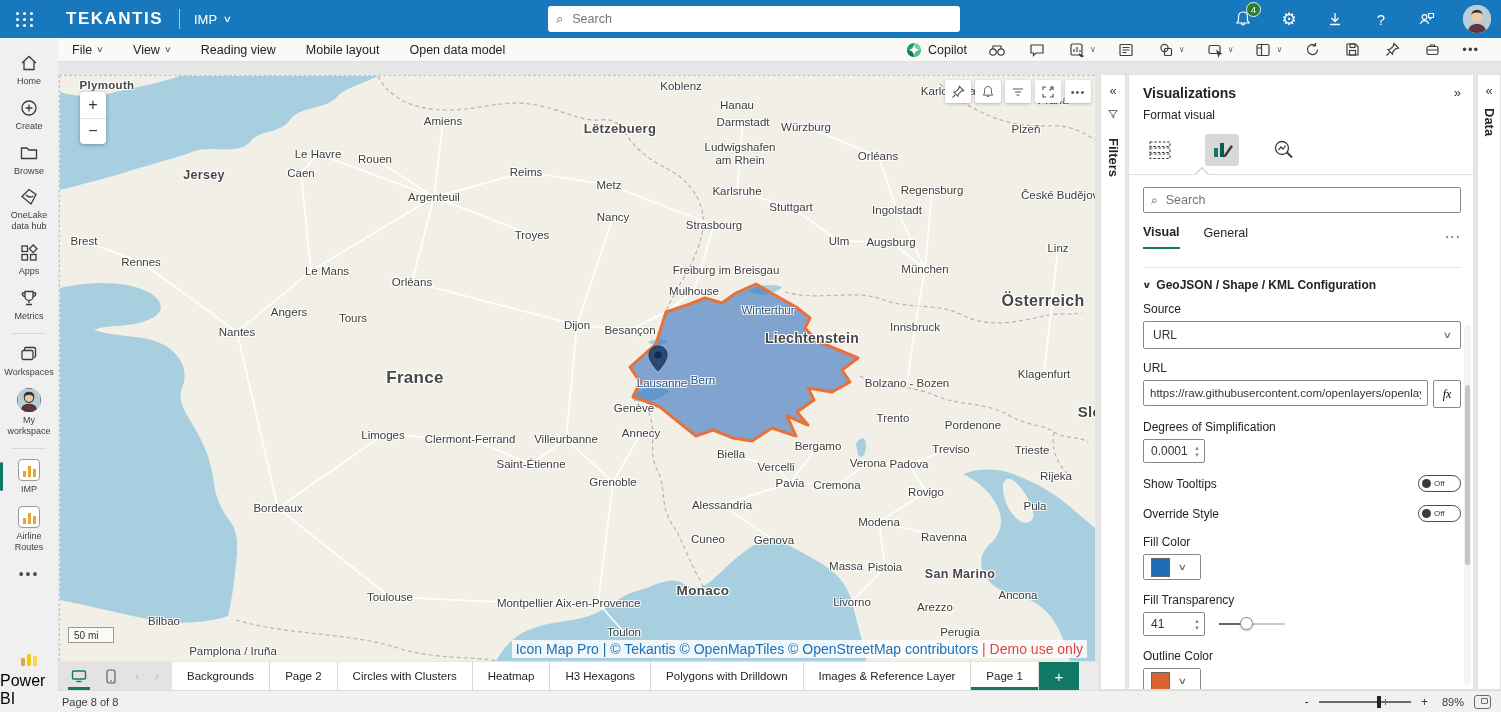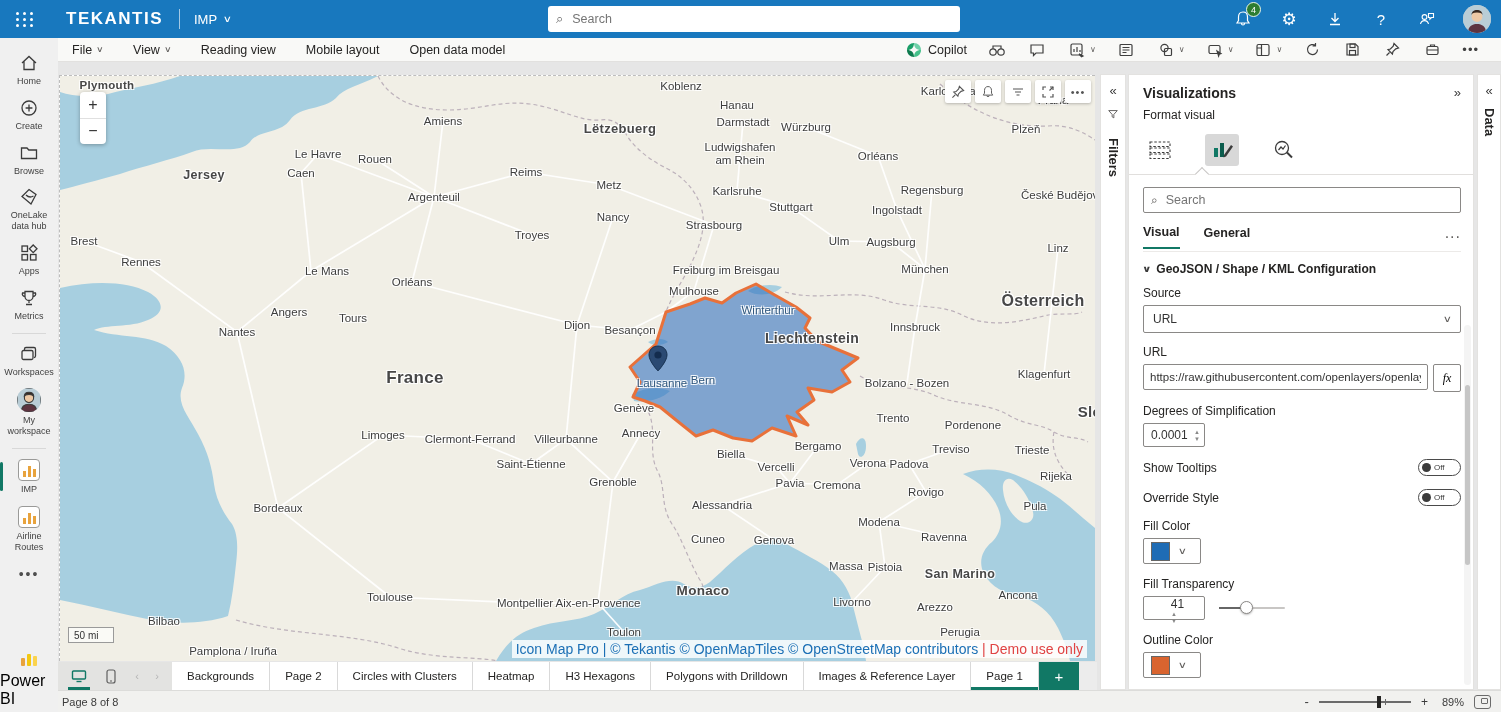--- a/index.html
+++ b/index.html
@@ -79,22 +79,22 @@
   .vz-title .exp{margin-left:auto;font-size:13px;color:#3b3b3b;cursor:pointer;font-weight:normal;}
   .vz-sub{font-size:12px;color:#252423;margin-bottom:8px;}
   .vz-icons{display:flex;align-items:flex-end;gap:28px;height:36px;}
   .vz-ic{width:34px;height:32px;display:flex;align-items:center;justify-content:center;border-radius:3px;cursor:pointer;}
   .vz-ic.sel{background:#d8d8d8;}
   .vz-divider{position:relative;height:1px;background:#e1dfdd;margin:8px -12px 0 -14px;}
   .notch{position:absolute;left:68px;top:-5px;width:9px;height:9px;background:#fff;border-left:1px solid #c8c6c4;border-top:1px solid #c8c6c4;transform:rotate(45deg);}
   .vz-search{margin-top:12px;height:24px;border:1px solid #8a8886;border-radius:2px;display:flex;align-items:center;padding:0 7px;}
   .vz-search .mag{color:#605e5c;font-size:12px;margin-right:6px;}
   .vz-search input{border:none;outline:none;flex:1;font-size:12.5px;color:#444;font-family:inherit;}
-  .vz-tabs{display:flex;align-items:center;gap:24px;margin-top:10px;border-bottom:1px solid #eceae8;padding-bottom:0;height:28px;}
-  .vz-tab{font-size:12.5px;color:#252423;padding-bottom:8px;cursor:pointer;font-weight:bold;}
+  .vz-tabs{display:flex;align-items:center;gap:24px;margin-top:10px;border-bottom:1px solid #eceae8;padding-bottom:16px;height:28px;}
+  .vz-tab{font-size:12.5px;color:#252423;padding-bottom:8px;cursor:pointer;}
   .vz-tab.on{font-weight:bold;border-bottom:2px solid #117865;}
   .vz-more{margin-left:auto;color:#605e5c;letter-spacing:1px;cursor:pointer;padding-bottom:8px;}
   .sec{padding-top:10px;}
   .sec-h{display:flex;align-items:center;gap:6px;font-size:12px;font-weight:bold;color:#252423;margin-bottom:10px;cursor:pointer;}
   .sec-h .sch{font-size:9px;color:#3b3b3b;transform:scaleX(1.3);}
   .flabel{font-size:12px;color:#252423;margin-bottom:5px;}
   .pbi-select{height:26px;border:1px solid #8a8886;border-radius:2px;display:flex;align-items:center;padding:0 9px;font-size:12px;color:#333;margin-bottom:12px;cursor:pointer;}
   .pbi-select .dd{margin-left:auto;font-size:9px;color:#605e5c;transform:scaleX(1.4);}
   .urlrow{display:flex;gap:5px;margin-bottom:12px;}
   .urlrow input{flex:1;height:24px;border:1px solid #8a8886;border-radius:2px;font-size:11.5px;color:#333;padding:0 6px;font-family:inherit;outline:none;}
@@ -103,21 +103,21 @@
   .spin .val{flex:1;padding-left:7px;font-size:12px;color:#333;}
   .spin .arr{width:14px;display:flex;flex-direction:column;align-items:center;justify-content:center;gap:1px;color:#888;font-size:6px;line-height:1;cursor:pointer;}
   .togrow{display:flex;align-items:center;margin-bottom:13px;}
   .toggle{margin-left:auto;width:35px;height:15px;border:1px solid #4a4a4a;border-radius:9px;display:flex;align-items:center;gap:3px;padding:0 3px;cursor:pointer;background:#fff;}
   .toggle .knob{width:9px;height:9px;border-radius:50%;background:#3b3b3b;}
   .toggle .tl{font-size:8px;color:#3b3b3b;}
   .swatch-box{width:58px;height:26px;border:1px solid #8a8886;border-radius:2px;display:flex;align-items:center;gap:9px;padding:0 7px;box-sizing:border-box;margin-bottom:13px;cursor:pointer;}
   .swatch{width:17px;height:17px;border:1px solid #666;}
   .swatch-box .dd{font-size:9px;color:#605e5c;transform:scaleX(1.4);}
   .sliderow{display:flex;align-items:center;gap:14px;margin-bottom:13px;}
-  .sliderow .spin{margin-bottom:0;flex-direction:column;}
+  .sliderow .spin{margin-bottom:0;}
   .slider{position:relative;width:66px;height:2px;background:#c8c6c4;border-radius:1px;}
   .slider .fill{position:absolute;left:0;top:0;height:2px;background:#666;}
   .slider .thumb{position:absolute;top:-6px;width:13px;height:13px;border-radius:50%;background:#fff;border:1px solid #8a8886;box-shadow:0 1px 2px rgba(0,0,0,.25);box-sizing:border-box;}
   .vz-scroll{position:absolute;right:2px;top:250px;width:7px;height:360px;background:#f4f4f4;border-radius:4px;}
   .vz-scroll .thumbv{position:absolute;left:1px;top:60px;width:5px;height:180px;background:#c6c6c6;border-radius:3px;}
 
   
   .pagesbar{position:absolute;left:58px;top:662px;width:1039px;height:28px;background:#ececec;display:flex;align-items:stretch;}
   .pb-ctrl{width:114px;background:#e3e3e1;display:flex;align-items:center;justify-content:center;gap:10px;}
   .pb-ctrl .cc{display:flex;align-items:center;justify-content:center;cursor:pointer;position:relative;height:100%;width:22px;}

